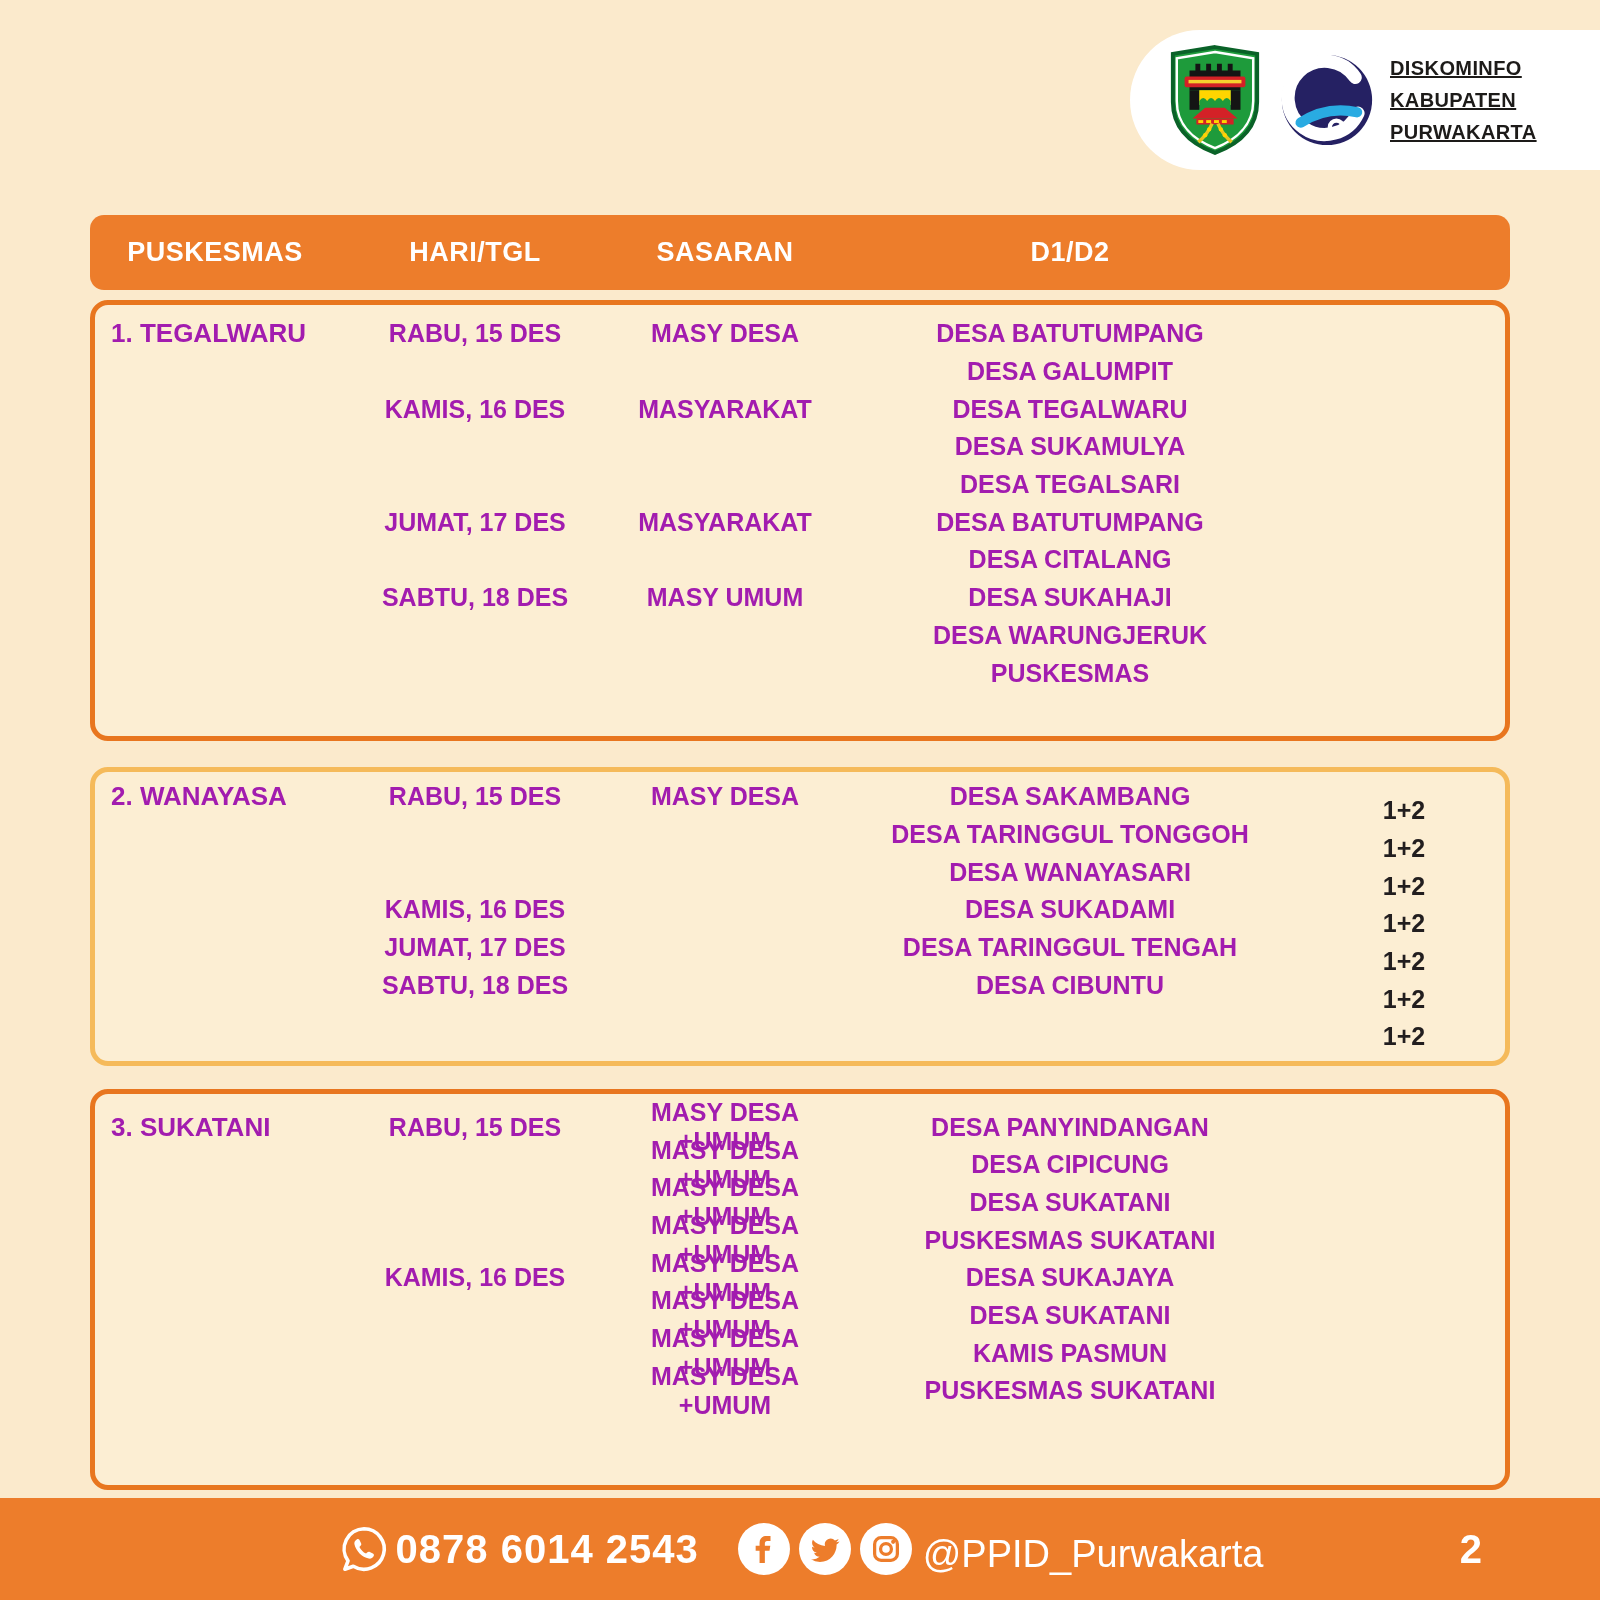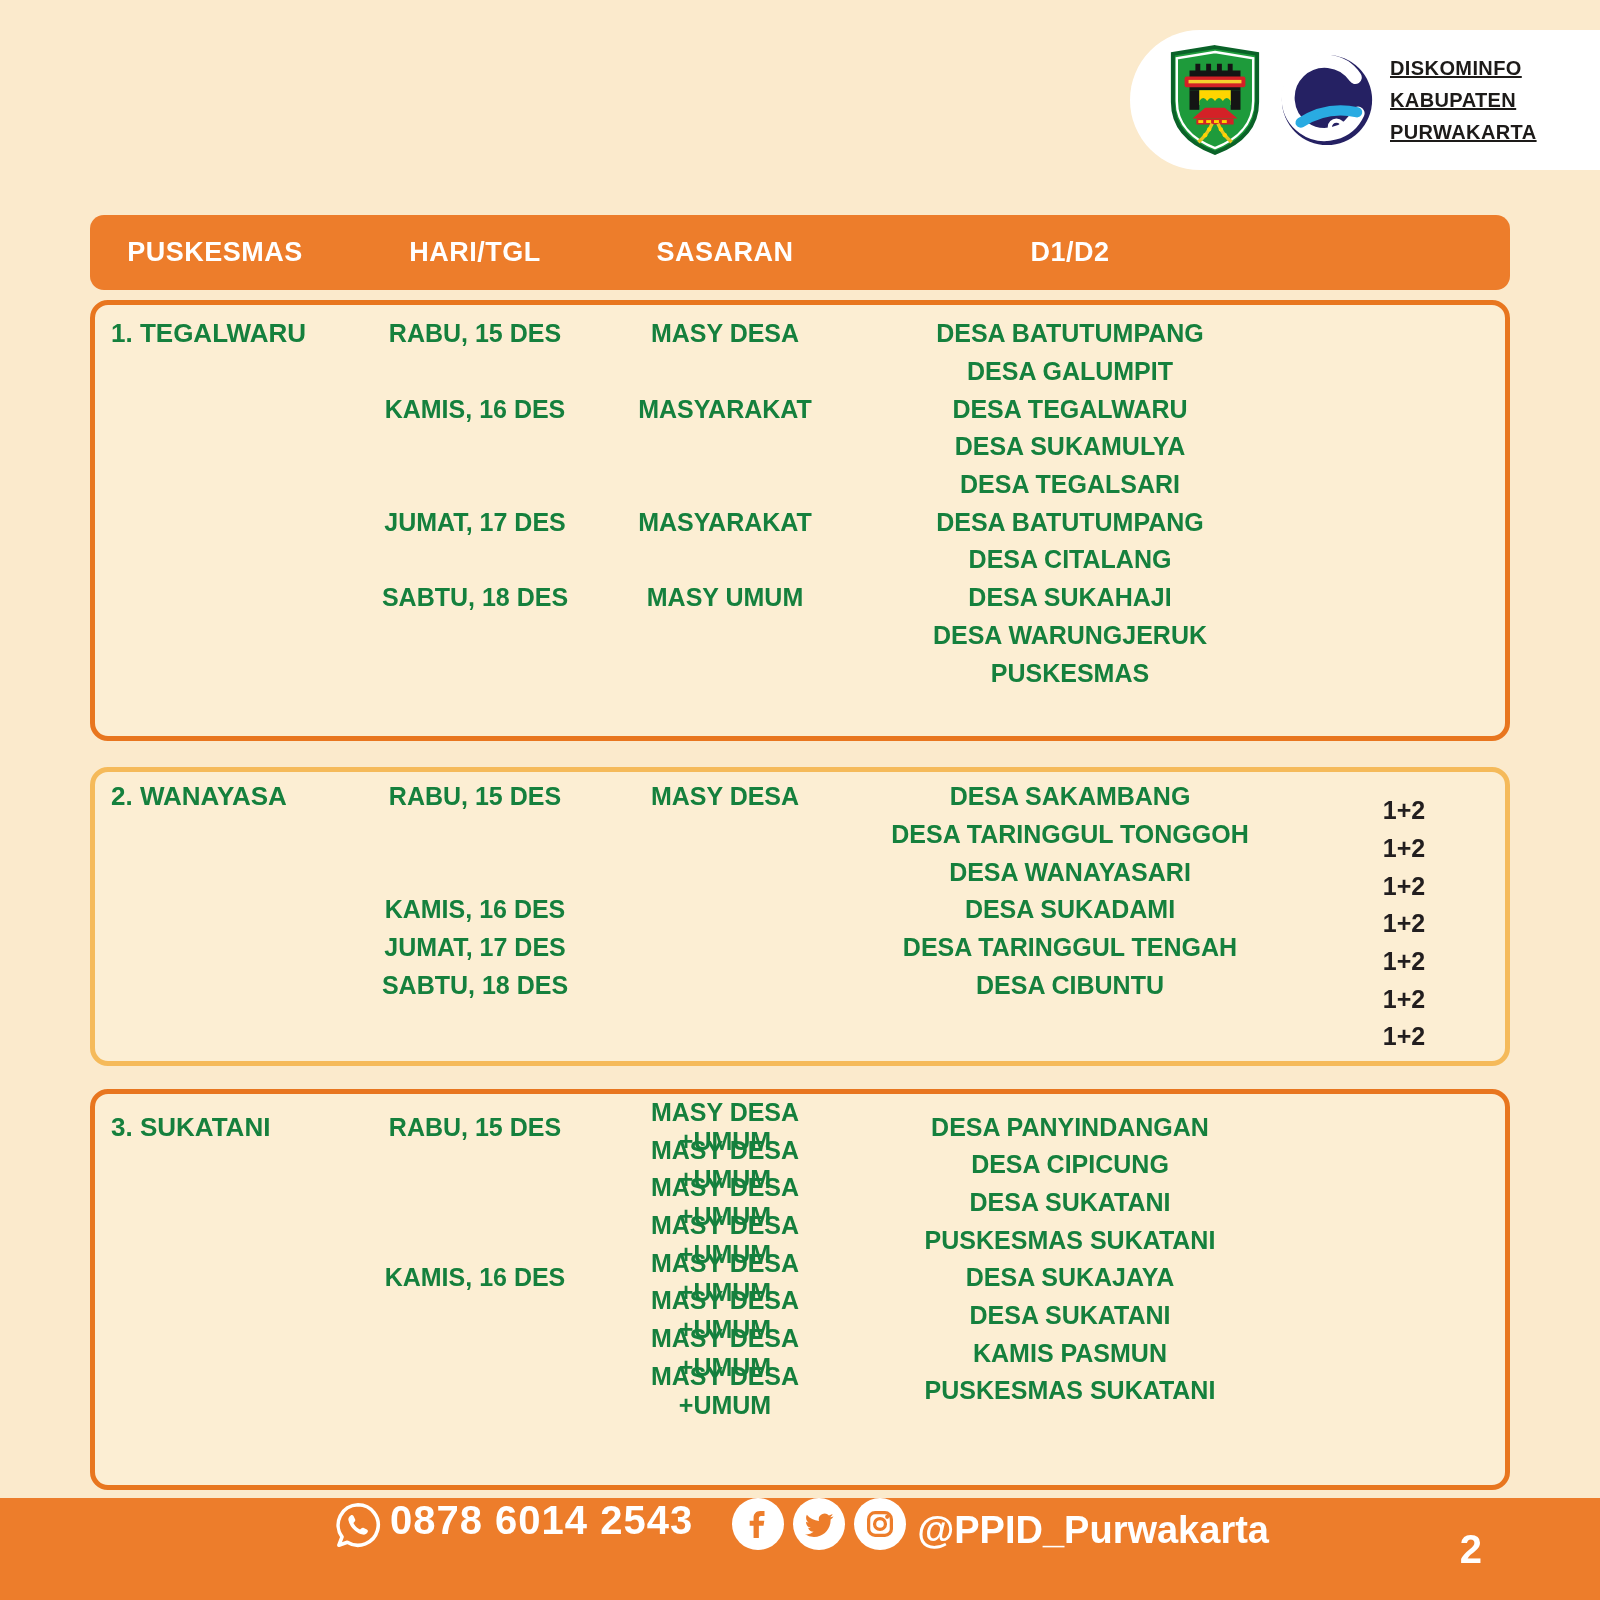--- a/index.html
+++ b/index.html
@@ -31,34 +31,34 @@
     position:absolute;left:90px;width:1420px;box-sizing:border-box;
     background:#FCEED3;border:5px solid #E8761F;border-radius:18px;
   }
   .card.amber{border-color:#F5BA5A;}
   #card1{top:300px;height:441px;padding-top:10px;}
   #card2{top:767px;height:299px;padding-top:6px;}
   #card3{top:1089px;height:401px;padding-top:4px;}
   .trow{
     display:grid;grid-template-columns:245px 270px 230px 460px 1fr;
     height:37.7px;align-items:center;text-align:center;
-    font-size:25px;font-weight:bold;color:#15803d;
+    font-size:25px;font-weight:bold;color:#a21caf;
   }
   .cell-puskesmas{text-align:left;padding-left:16px;font-size:26px;white-space:nowrap;}
   .d1d2-col{position:absolute;top:20px;right:6px;width:190px;display:flex;flex-direction:column;}
   .d1d2-col .d1d2-item{height:37.7px;display:flex;align-items:center;justify-content:center;
     font-size:25px;font-weight:bold;color:#221E1F;}
   
   .footer{
     position:absolute;top:1498px;left:0;width:1600px;height:102px;background:#ED7D2B;
-    display:flex;justify-content:center;gap:5px;color:#fff;
+    display:flex;align-items:center;justify-content:center;gap:5px;color:#fff;
   }
   .footer-phone{font-size:40px;font-weight:bold;letter-spacing:1px;}
   .social-icons{display:flex;gap:9px;margin-left:34px;}
-  .handle{font-size:38px;font-weight:bold;margin-left:6px;margin-top:11px;}
+  .handle{font-size:38px;font-weight:normal;margin-left:6px;margin-top:11px;}
   .page-num{
     position:absolute;right:118px;top:1498px;height:102px;display:flex;align-items:center;
     font-size:40px;font-weight:bold;color:#fff;
   }
   svg{display:block;}
 </style>
 </head>
 <body>
 
 <div class="brand-box">

